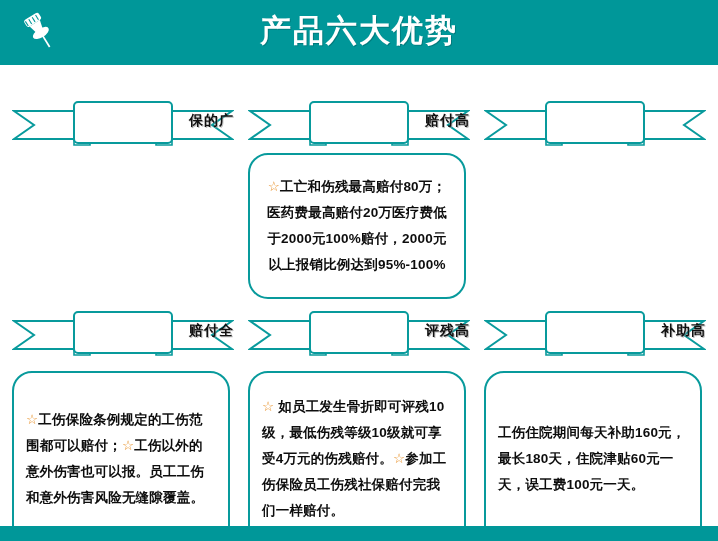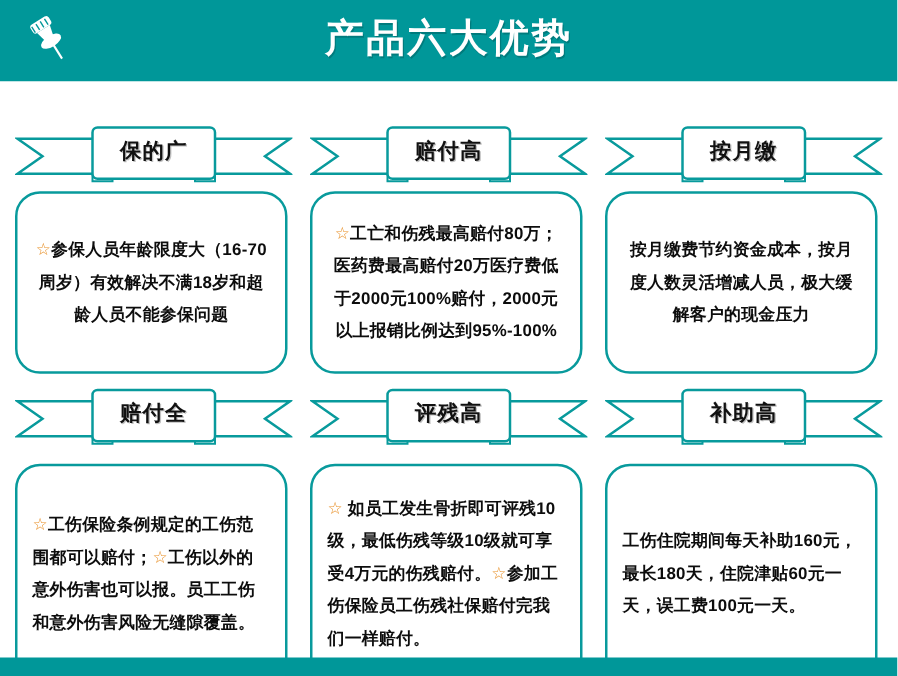--- a/index.html
+++ b/index.html
@@ -87,22 +87,22 @@
     top: 0;
     display: block;
   }
   .ribbon-label {
     position: absolute;
     left: 0;
     top: 0;
     width: 222px;
     height: 44px;
     line-height: 43px;
-    text-align: center;
-    font-size: 17px;
+    text-align: right;
+    font-size: 14px;
     font-weight: bold;
     color: #111111;
     text-shadow: 1px 1px 0 rgba(140,140,140,0.55);
     letter-spacing: 1px;
   }
 
   
   .card-body {
     position: relative;
     margin-top: 4px;
@@ -160,23 +160,20 @@
     <div class="ribbon">
       <svg width="222" height="50" viewBox="0 0 222 50">
         <path d="M2,12 L72,12 L72,40 L2,40 L22,26 Z" fill="#ffffff" stroke="#089a9c" stroke-width="2"></path>
         <path d="M220,12 L150,12 L150,40 L220,40 L200,26 Z" fill="#ffffff" stroke="#089a9c" stroke-width="2"></path>
         <path d="M62,40 L62,46 L78,46 L78,40 Z" fill="#ffffff" stroke="#089a9c" stroke-width="1.6"></path>
         <path d="M160,40 L160,46 L144,46 L144,40 Z" fill="#ffffff" stroke="#089a9c" stroke-width="1.6"></path>
         <rect x="62" y="3" width="98" height="41" rx="4" fill="#ffffff" stroke="#089a9c" stroke-width="2"></rect>
       </svg>
       <div class="ribbon-label">保的广</div>
     </div>
-    <div class="card-body">
-      <div class="card-text center"><span class="star">☆</span><span>参保人员年龄限度大（16-70周岁）有效解决不满18岁和超龄人员不能参保问题</span></div>
-    </div>
   </div>
 
   <div class="card col1 row0">
     <div class="ribbon">
       <svg width="222" height="50" viewBox="0 0 222 50">
         <path d="M2,12 L72,12 L72,40 L2,40 L22,26 Z" fill="#ffffff" stroke="#089a9c" stroke-width="2"></path>
         <path d="M220,12 L150,12 L150,40 L220,40 L200,26 Z" fill="#ffffff" stroke="#089a9c" stroke-width="2"></path>
         <path d="M62,40 L62,46 L78,46 L78,40 Z" fill="#ffffff" stroke="#089a9c" stroke-width="1.6"></path>
         <path d="M160,40 L160,46 L144,46 L144,40 Z" fill="#ffffff" stroke="#089a9c" stroke-width="1.6"></path>
         <rect x="62" y="3" width="98" height="41" rx="4" fill="#ffffff" stroke="#089a9c" stroke-width="2"></rect>
@@ -190,24 +187,20 @@
 
   <div class="card col2 row0">
     <div class="ribbon">
       <svg width="222" height="50" viewBox="0 0 222 50">
         <path d="M2,12 L72,12 L72,40 L2,40 L22,26 Z" fill="#ffffff" stroke="#089a9c" stroke-width="2"></path>
         <path d="M220,12 L150,12 L150,40 L220,40 L200,26 Z" fill="#ffffff" stroke="#089a9c" stroke-width="2"></path>
         <path d="M62,40 L62,46 L78,46 L78,40 Z" fill="#ffffff" stroke="#089a9c" stroke-width="1.6"></path>
         <path d="M160,40 L160,46 L144,46 L144,40 Z" fill="#ffffff" stroke="#089a9c" stroke-width="1.6"></path>
         <rect x="62" y="3" width="98" height="41" rx="4" fill="#ffffff" stroke="#089a9c" stroke-width="2"></rect>
       </svg>
-      <div class="ribbon-label">按月缴</div>
-    </div>
-    <div class="card-body">
-      <div class="card-text center"><span>按月缴费节约资金成本，按月度人数灵活增减人员，极大缓解客户的现金压力</span></div>
     </div>
   </div>
 
   <div class="card col0 row1">
     <div class="ribbon">
       <svg width="222" height="50" viewBox="0 0 222 50">
         <path d="M2,12 L72,12 L72,40 L2,40 L22,26 Z" fill="#ffffff" stroke="#089a9c" stroke-width="2"></path>
         <path d="M220,12 L150,12 L150,40 L220,40 L200,26 Z" fill="#ffffff" stroke="#089a9c" stroke-width="2"></path>
         <path d="M62,40 L62,46 L78,46 L78,40 Z" fill="#ffffff" stroke="#089a9c" stroke-width="1.6"></path>
         <path d="M160,40 L160,46 L144,46 L144,40 Z" fill="#ffffff" stroke="#089a9c" stroke-width="1.6"></path>

